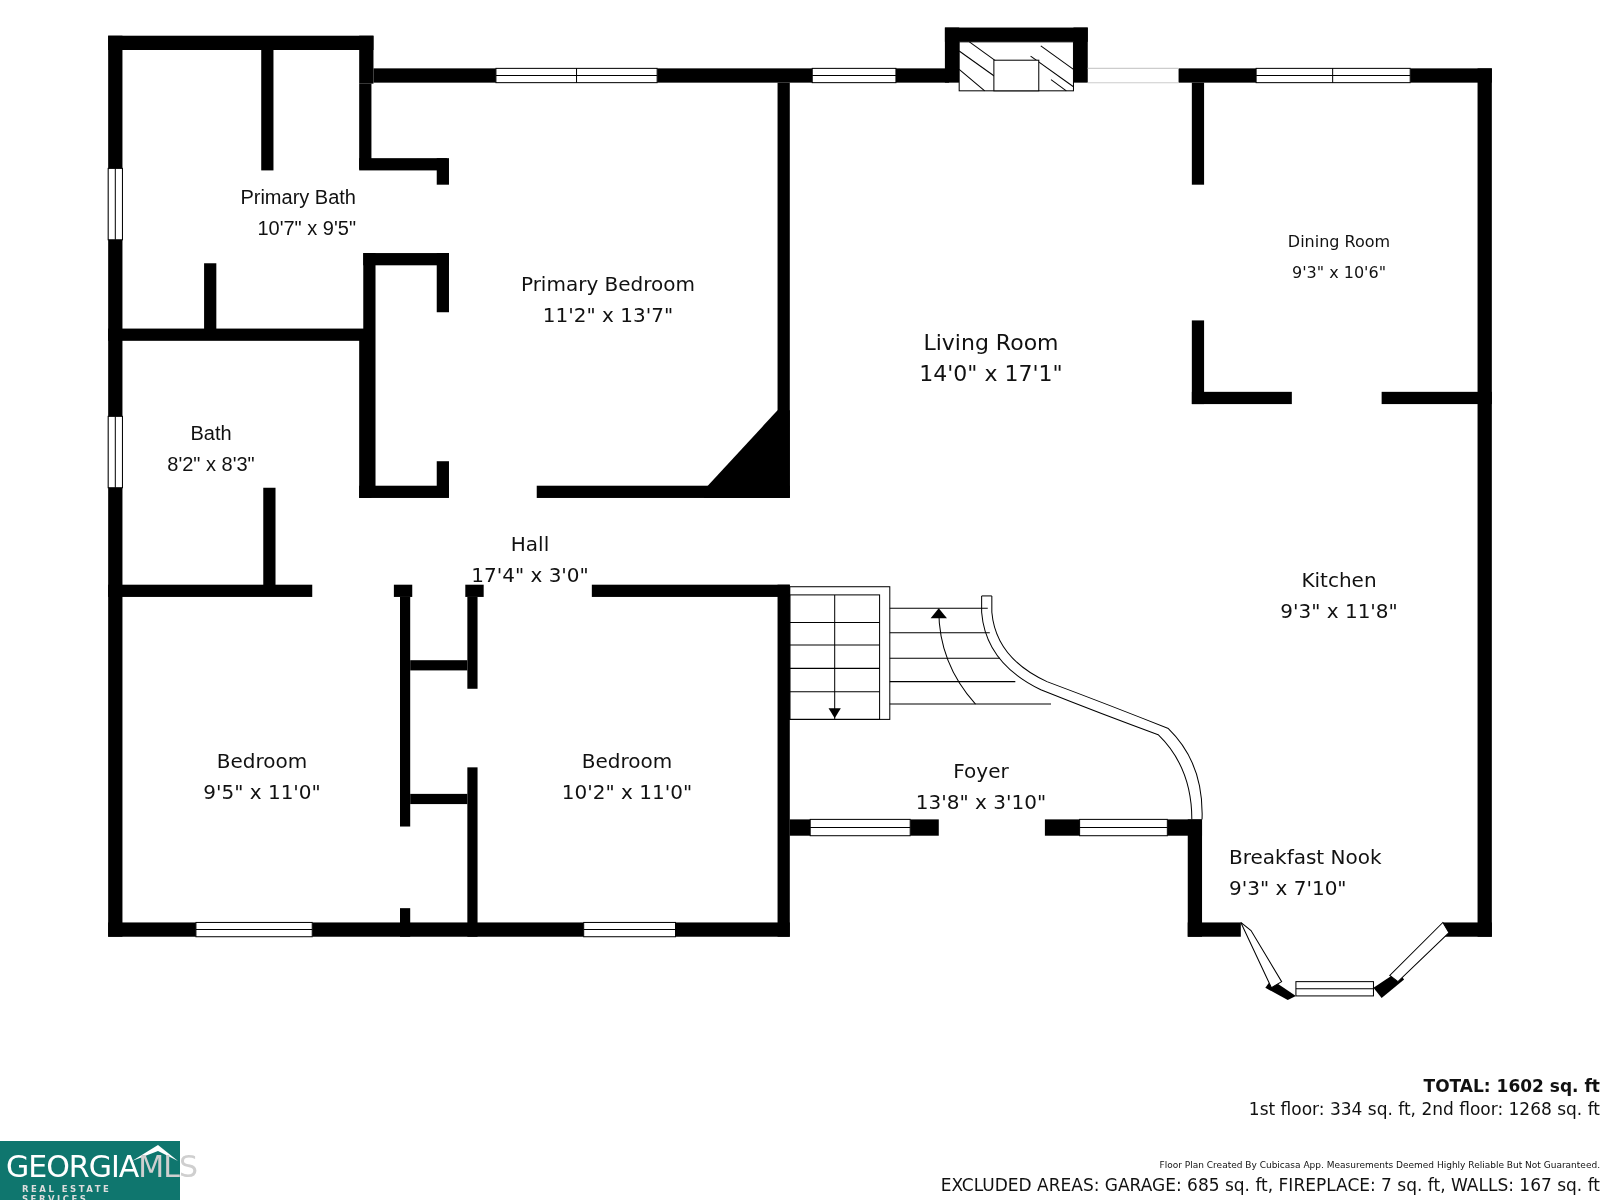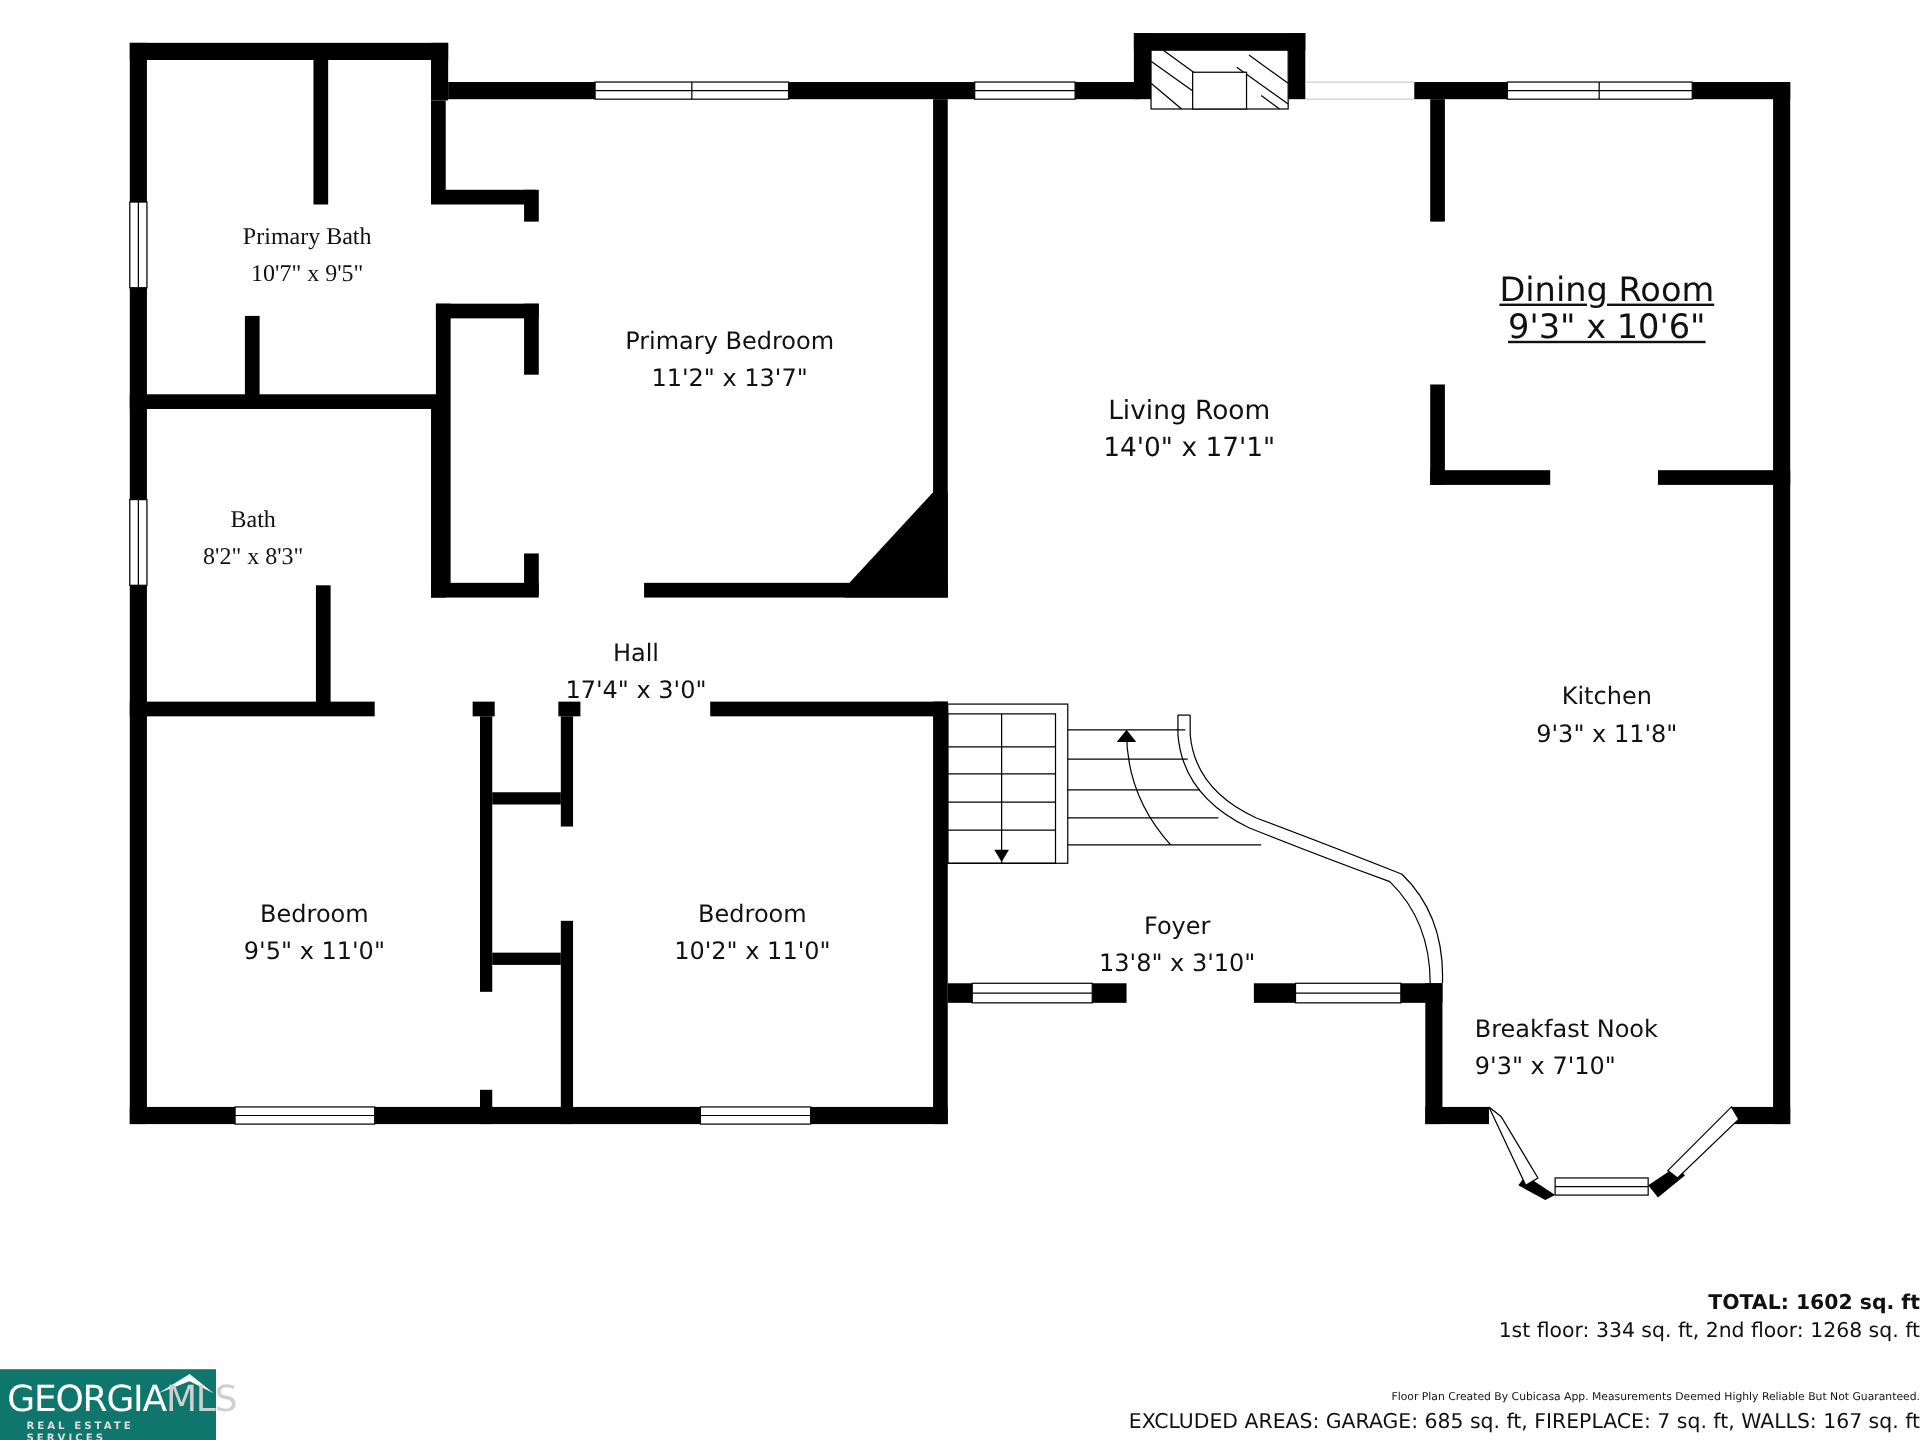--- a/index.html
+++ b/index.html
@@ -150,37 +150,37 @@
     <path d="M962,584 L962,600 Q966,650 1020,676 Q1080,700 1135,720 Q1168,752 1168,803"></path>
     <path d="M972,584 L972,600 Q976,645 1026,668 Q1090,692 1145,714 Q1180,748 1178,803"></path>
     <line x1="962" y1="584" x2="972" y2="584"></line>
     <path d="M956,690 Q920,650 920,598"></path>
   </g>
   <polygon points="912,606 920,596 928,606" fill="#000"></polygon>
   <polygon points="812,694 818,704 824,694" fill="#000"></polygon>
 </svg>
 
 <div>
-  <div style="position:absolute;left:156px;top:182px;width:200px;text-align:center;font-family:Liberation Serif, serif;font-size:20px;color:#111;line-height:31px;">
+  <div style="position:absolute;left:156px;top:182px;width:200px;text-align:right;font-family:Liberation Sans, sans-serif;font-size:20px;color:#111;line-height:31px;">
     <div>Primary Bath</div>
     <div>10'7" x 9'5"</div>
   </div>
   <div style="position:absolute;left:488px;top:269px;width:240px;text-align:center;font-family:'DejaVu Sans',sans-serif;font-size:20px;color:#111;line-height:31px;">
     <div>Primary Bedroom</div>
     <div>11'2" x 13'7"</div>
   </div>
   <div style="position:absolute;left:891px;top:327px;width:200px;text-align:center;font-family:'DejaVu Sans',sans-serif;font-size:22px;color:#111;line-height:31px;">
     <div>Living Room</div>
     <div>14'0" x 17'1"</div>
   </div>
-  <div style="position:absolute;left:1239px;top:226px;width:200px;text-align:center;font-family:'DejaVu Sans',sans-serif;font-size:28px;color:#111;line-height:31px;text-decoration:underline;">
+  <div style="position:absolute;left:1239px;top:226px;width:200px;text-align:center;font-family:'DejaVu Sans',sans-serif;font-size:16px;color:#111;line-height:31px;">
     <div>Dining Room</div>
     <div>9'3" x 10'6"</div>
   </div>
-  <div style="position:absolute;left:131px;top:418px;width:160px;text-align:center;font-family:Liberation Serif, serif;font-size:20px;color:#111;line-height:31px;">
+  <div style="position:absolute;left:131px;top:418px;width:160px;text-align:center;font-family:Liberation Sans, sans-serif;font-size:20px;color:#111;line-height:31px;">
     <div>Bath</div>
     <div>8'2" x 8'3"</div>
   </div>
   <div style="position:absolute;left:440px;top:529px;width:180px;text-align:center;font-family:'DejaVu Sans',sans-serif;font-size:20px;color:#111;line-height:31px;">
     <div>Hall</div>
     <div>17'4" x 3'0"</div>
   </div>
   <div style="position:absolute;left:1239px;top:565px;width:200px;text-align:center;font-family:'DejaVu Sans',sans-serif;font-size:20px;color:#111;line-height:31px;">
     <div>Kitchen</div>
     <div>9'3" x 11'8"</div>

